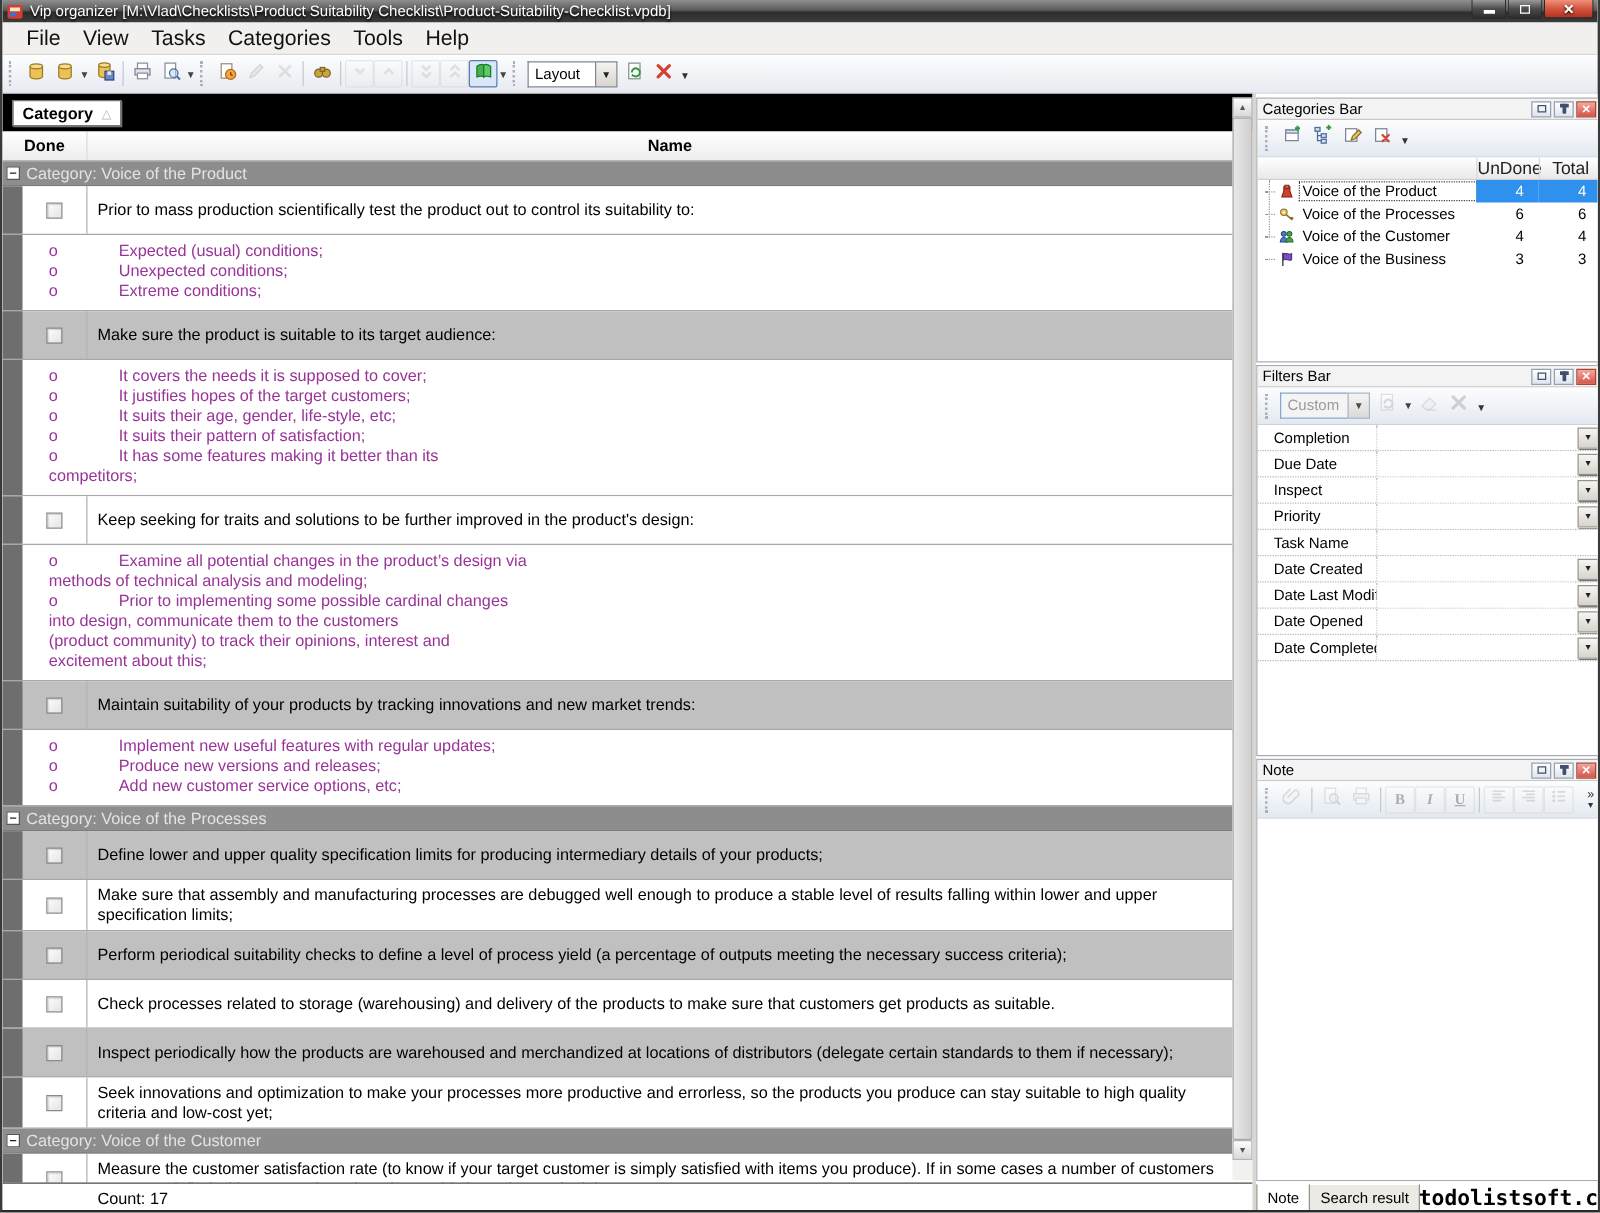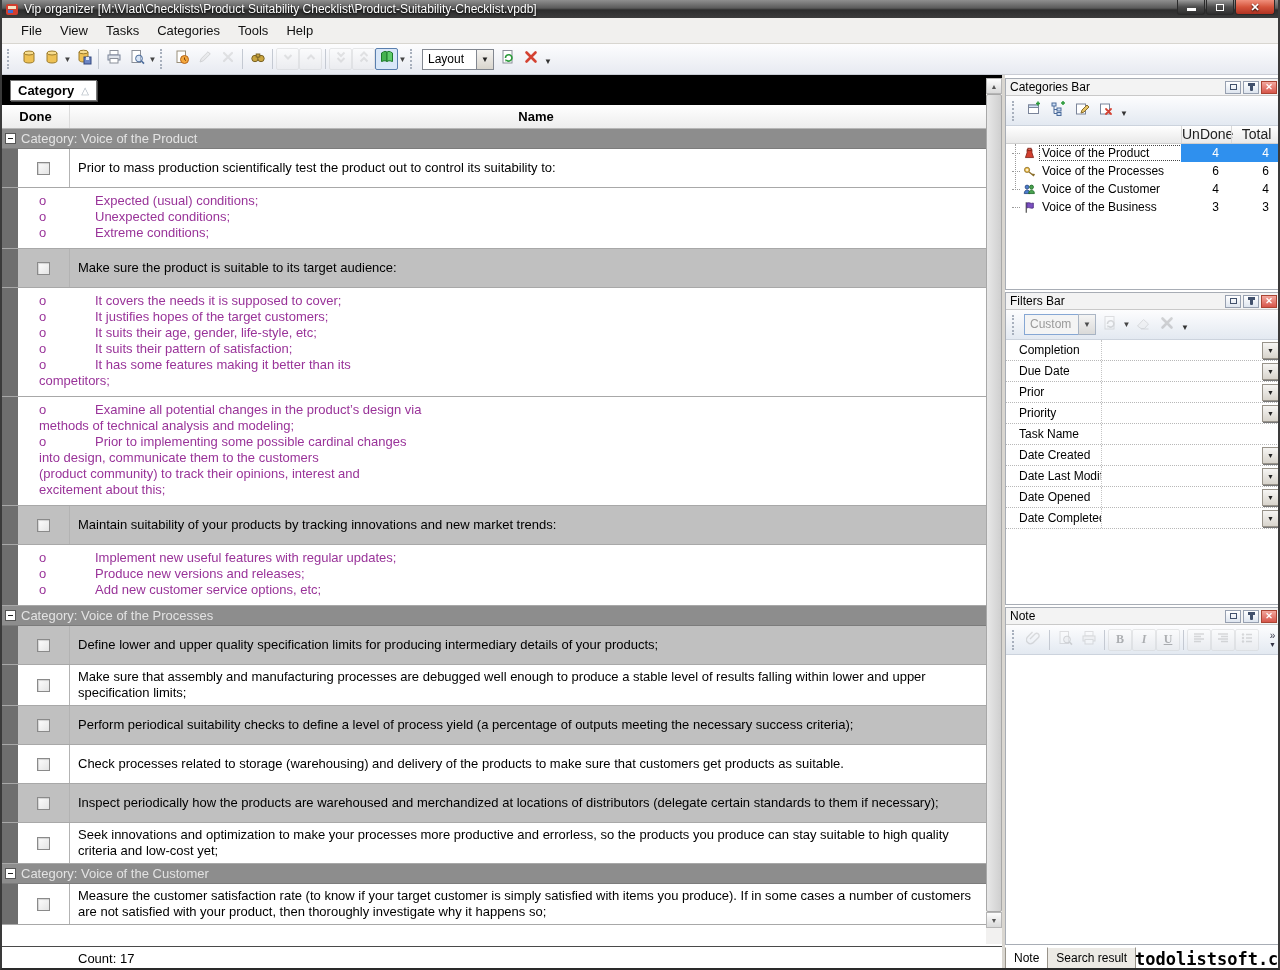--- a/index.html
+++ b/index.html
@@ -14,21 +14,21 @@
   .win-buttons{margin-left:auto;display:flex;align-self:flex-start;}
   .win-btn{width:28px;height:15px;border:1px solid #2a2a2a;border-top:none;display:flex;align-items:center;
     justify-content:center;background:linear-gradient(#9a9a9a,#4c4c4c 50%,#2e2e2e);color:#fff;
     font-size:10px;border-radius:0 0 3px 3px;margin-left:1px;}
   .win-btn.close{background:linear-gradient(#f0907c,#d5543c 50%,#b03222);width:40px;}
   .glyph-min{width:9px;height:3px;background:#fff;margin-top:5px;}
   .glyph-restore{width:8px;height:7px;border:1px solid #fff;background:transparent;}
   .glyph-x{font-weight:bold;font-size:11px;}
   
   .menubar{height:26px;background:#f1f0ee;border-bottom:1px solid #d8d6d0;display:flex;
-    align-items:center;padding-left:10px;font-size:13px;color:#111;}
+    align-items:center;padding-left:10px;font-size:17px;color:#111;}
   .menu-item{padding:4px 9px;cursor:default;}
   
   .toolbar{height:31px;background:linear-gradient(#fdfdfe,#e7eaf1);border-bottom:1px solid #c9ccd4;
     display:flex;align-items:center;padding:0 2px;}
   .tb-grip{width:6px;height:20px;border-left:2px dotted #a8b0bd;margin:0 4px 0 3px;flex:none;}
   .tb-btn{width:23px;height:22px;display:flex;align-items:center;justify-content:center;
     border:1px solid transparent;border-radius:2px;flex:none;position:relative;}
   .tb-btn svg{width:16px;height:16px;}
   .tb-btn.framed{background:linear-gradient(#fbfcfe,#e8ecf3);border:1px solid #cdd4e0;}
   .tb-btn.pressed{background:#d9e7f8;border:1px solid #5a7fae;}
@@ -362,20 +362,29 @@
             </div>
             <div class="sub-line">
               <span class="bullet">o</span>
               <span>It has some features making it better than its</span>
             </div>
             <div class="sub-line">
               <span>competitors;</span>
             </div>
           </div>
         </div>
+        <div class="task-row">
+          <div class="lstrip"></div>
+          <div class="done-cell">
+            <span class="checkbox"></span>
+          </div>
+          <div class="name-cell">
+            <span>Keep seeking for traits and solutions to be further improved in the product's design:</span>
+          </div>
+        </div>
         <div class="sub-row">
           <div class="lstrip"></div>
           <div class="sub-lines">
             <div class="sub-line">
               <span class="bullet">o</span>
               <span>Examine all potential changes in the product’s design via</span>
             </div>
             <div class="sub-line">
               <span>methods of technical analysis and modeling;</span>
             </div>
@@ -663,21 +672,21 @@
             <span class="f-label">Completion</span>
             <span class="f-value"></span>
             <span class="f-drop">▼</span>
           </div>
           <div class="filter-row">
             <span class="f-label">Due Date</span>
             <span class="f-value"></span>
             <span class="f-drop">▼</span>
           </div>
           <div class="filter-row">
-            <span class="f-label">Prior</span>
+            <span class="f-label">Inspect</span>
             <span class="f-value"></span>
             <span class="f-drop">▼</span>
           </div>
           <div class="filter-row">
             <span class="f-label">Priority</span>
             <span class="f-value"></span>
             <span class="f-drop">▼</span>
           </div>
           <div class="filter-row">
             <span class="f-label">Task Name</span>

